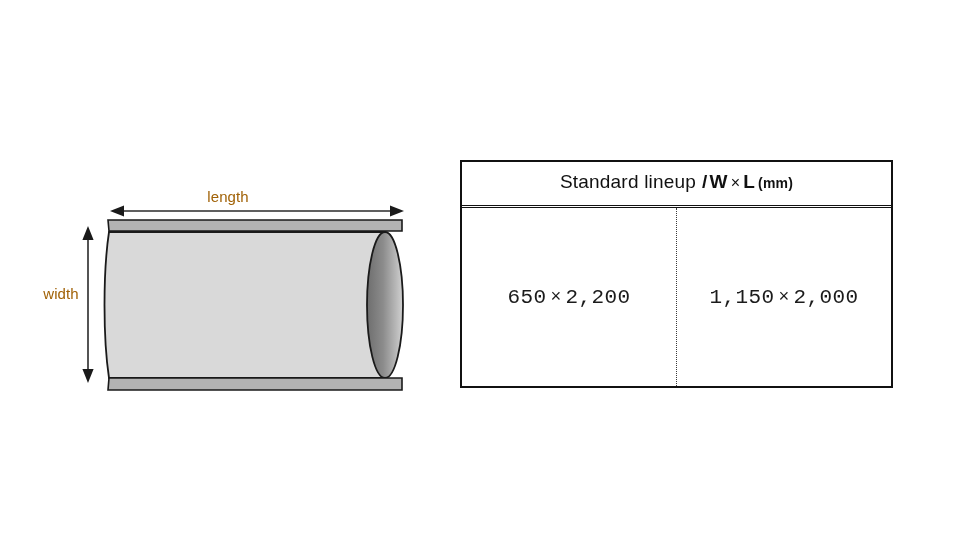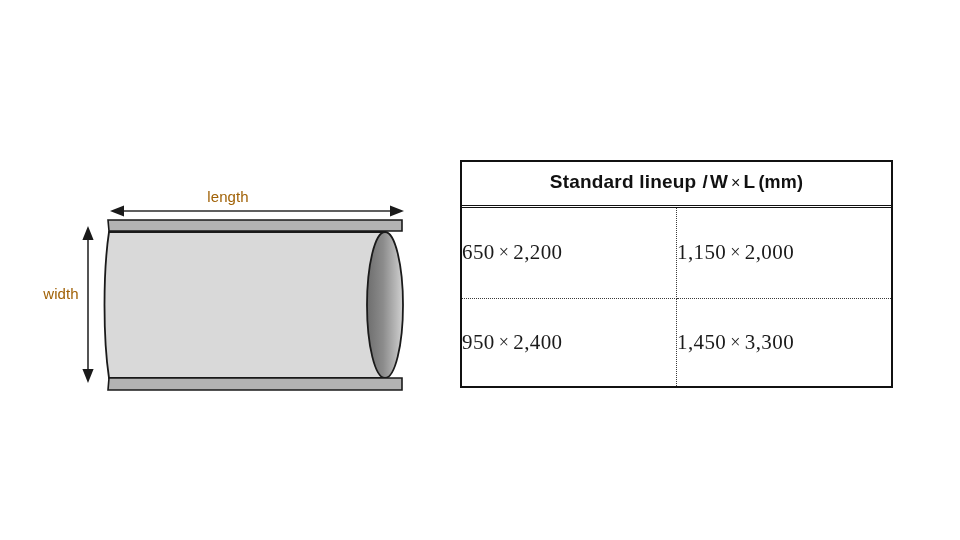--- a/index.html
+++ b/index.html
@@ -77,36 +77,36 @@
     text-align: center;
     vertical-align: middle;
     font-family: "Liberation Sans", sans-serif;
     font-size: 19px;
     font-weight: bold;
     color: #111111;
     letter-spacing: 0.2px;
     border-bottom: 3px double #111111;
     white-space: nowrap;
   }
-  .hdr-main { font-weight: bold; }
+  .hdr-main { font-weight: normal; }
   .hdr-slash { font-weight: bold; padding: 0 2px 0 6px; }
   .hdr-wl { font-weight: bold; }
   .hdr-times { font-weight: normal; font-size: 16px; padding: 0 3px; }
   .hdr-unit {
-    font-size: 18px;
+    font-size: 14px;
     font-weight: bold;
     padding-left: 3px;
     vertical-align: baseline;
     margin-top: 7px;
   }
 
   table.spec td.data-cell {
-    text-align: left;
+    text-align: center;
     vertical-align: middle;
-    font-family: Liberation Serif, serif;
+    font-family: Liberation Mono, monospace;
     font-size: 21px;
     font-weight: 400;
     color: #1b1b1b;
     letter-spacing: 0.4px;
     padding: 0;
     height: 37px;
     white-space: nowrap;
   }
   table.spec td.col-left  { border-right: 1px dotted #3a3a3a; }
   table.spec tr.data-row:not(:last-child) td.data-cell {
@@ -177,21 +177,17 @@
             <span class="hdr-main">Standard lineup</span><span class="hdr-slash">/</span><span class="hdr-wl">W</span><span class="hdr-times">×</span><span class="hdr-wl">L</span><span class="hdr-unit">(mm)</span>
           </th>
         </tr>
       </thead>
       <tbody id="spec-body">
 
       <tr class="data-row">
             <td class="data-cell col-left"><span>650</span><span class="val-times">×</span><span>2,200</span></td>
             <td class="data-cell col-right"><span>1,150</span><span class="val-times">×</span><span>2,000</span></td>
           </tr>
-          <tr class="data-row">
-            <td class="data-cell col-left"><span>950</span><span class="val-times">×</span><span>2,400</span></td>
-            <td class="data-cell col-right"><span>1,450</span><span class="val-times">×</span><span>3,300</span></td>
-          </tr>
         </tbody>
     </table>
   </div>
 
 </div>
 
 </body></html>

